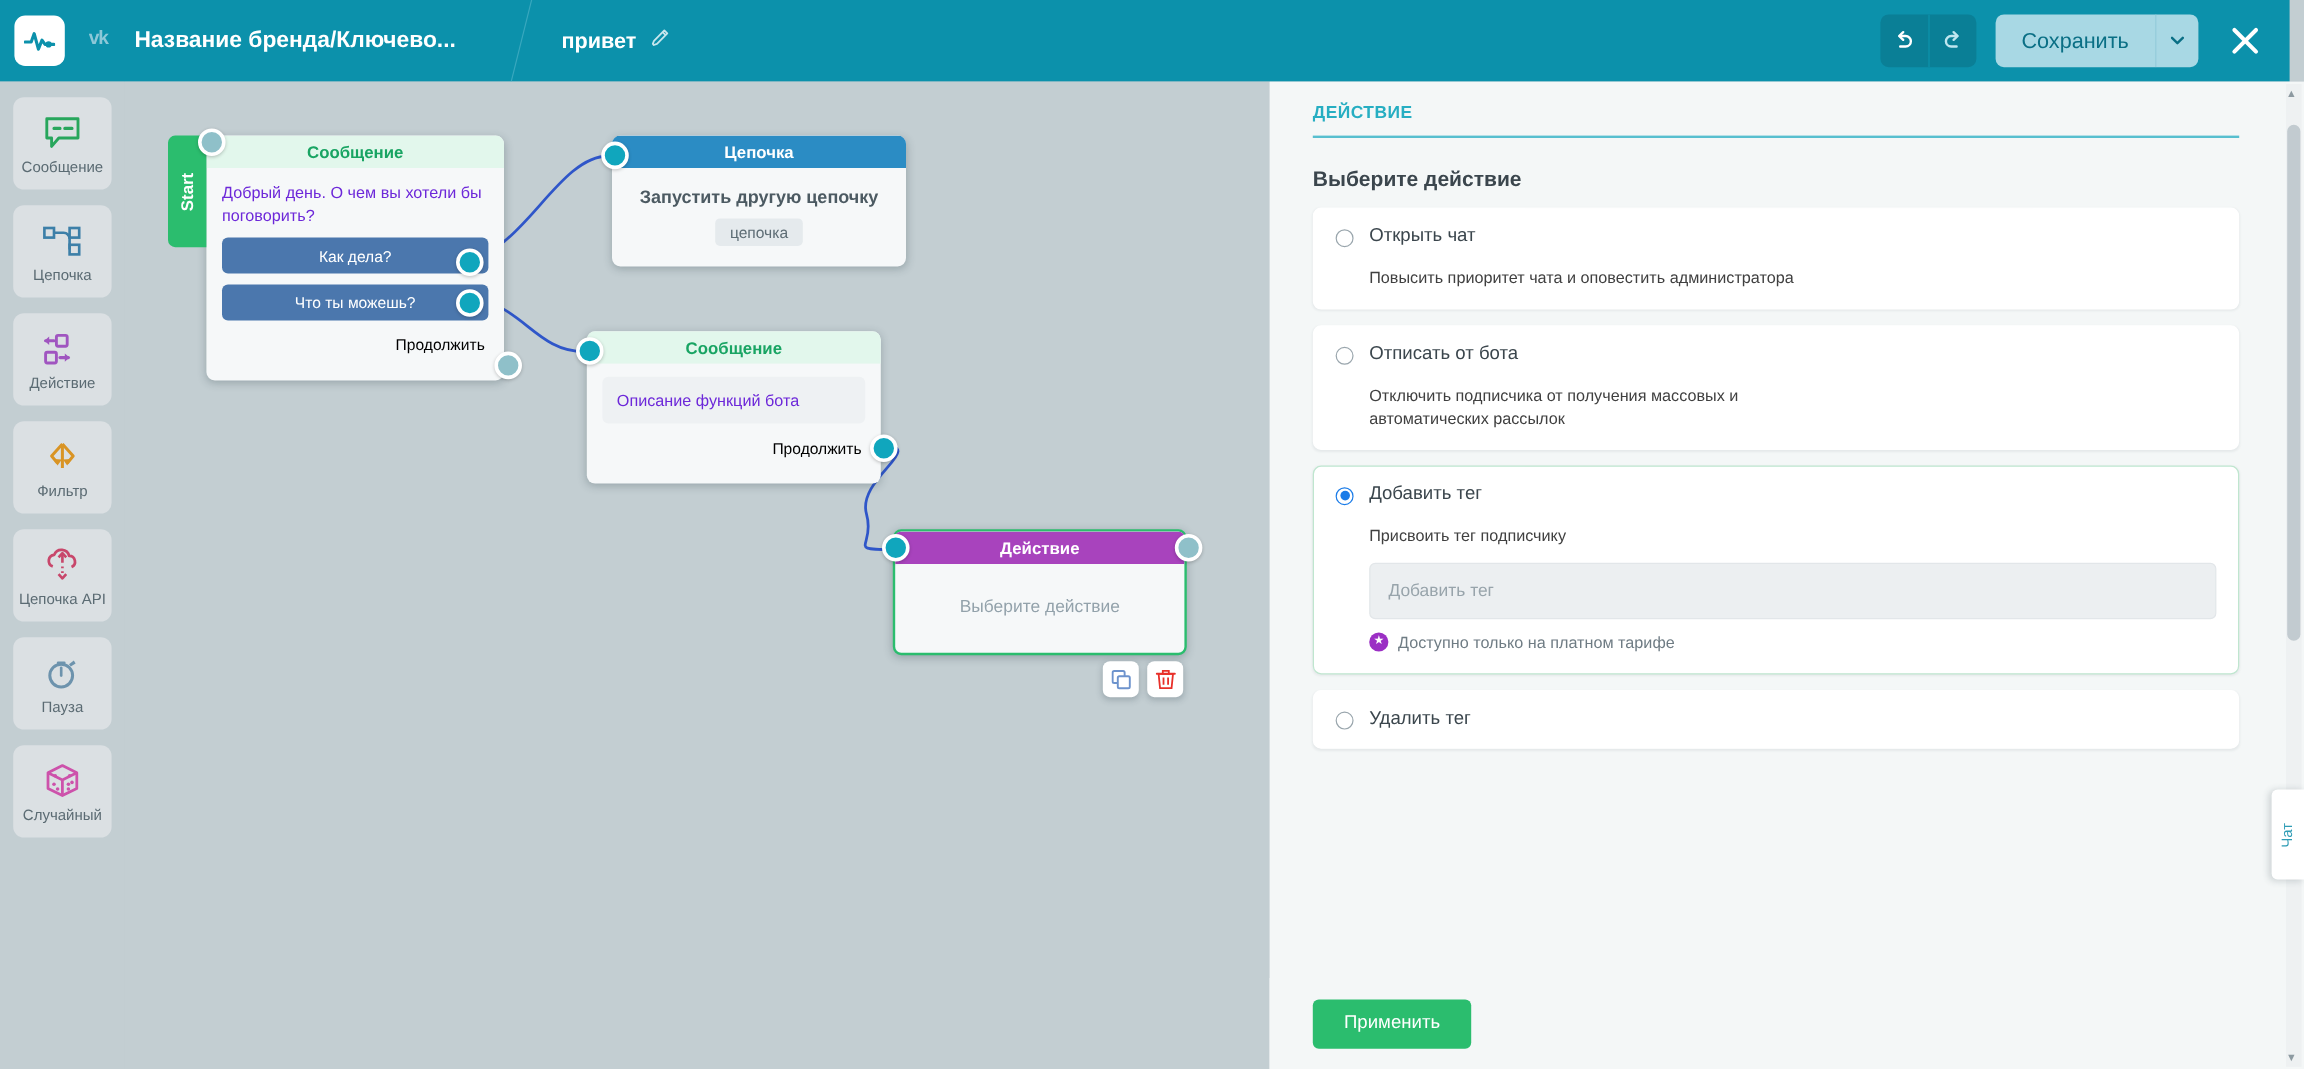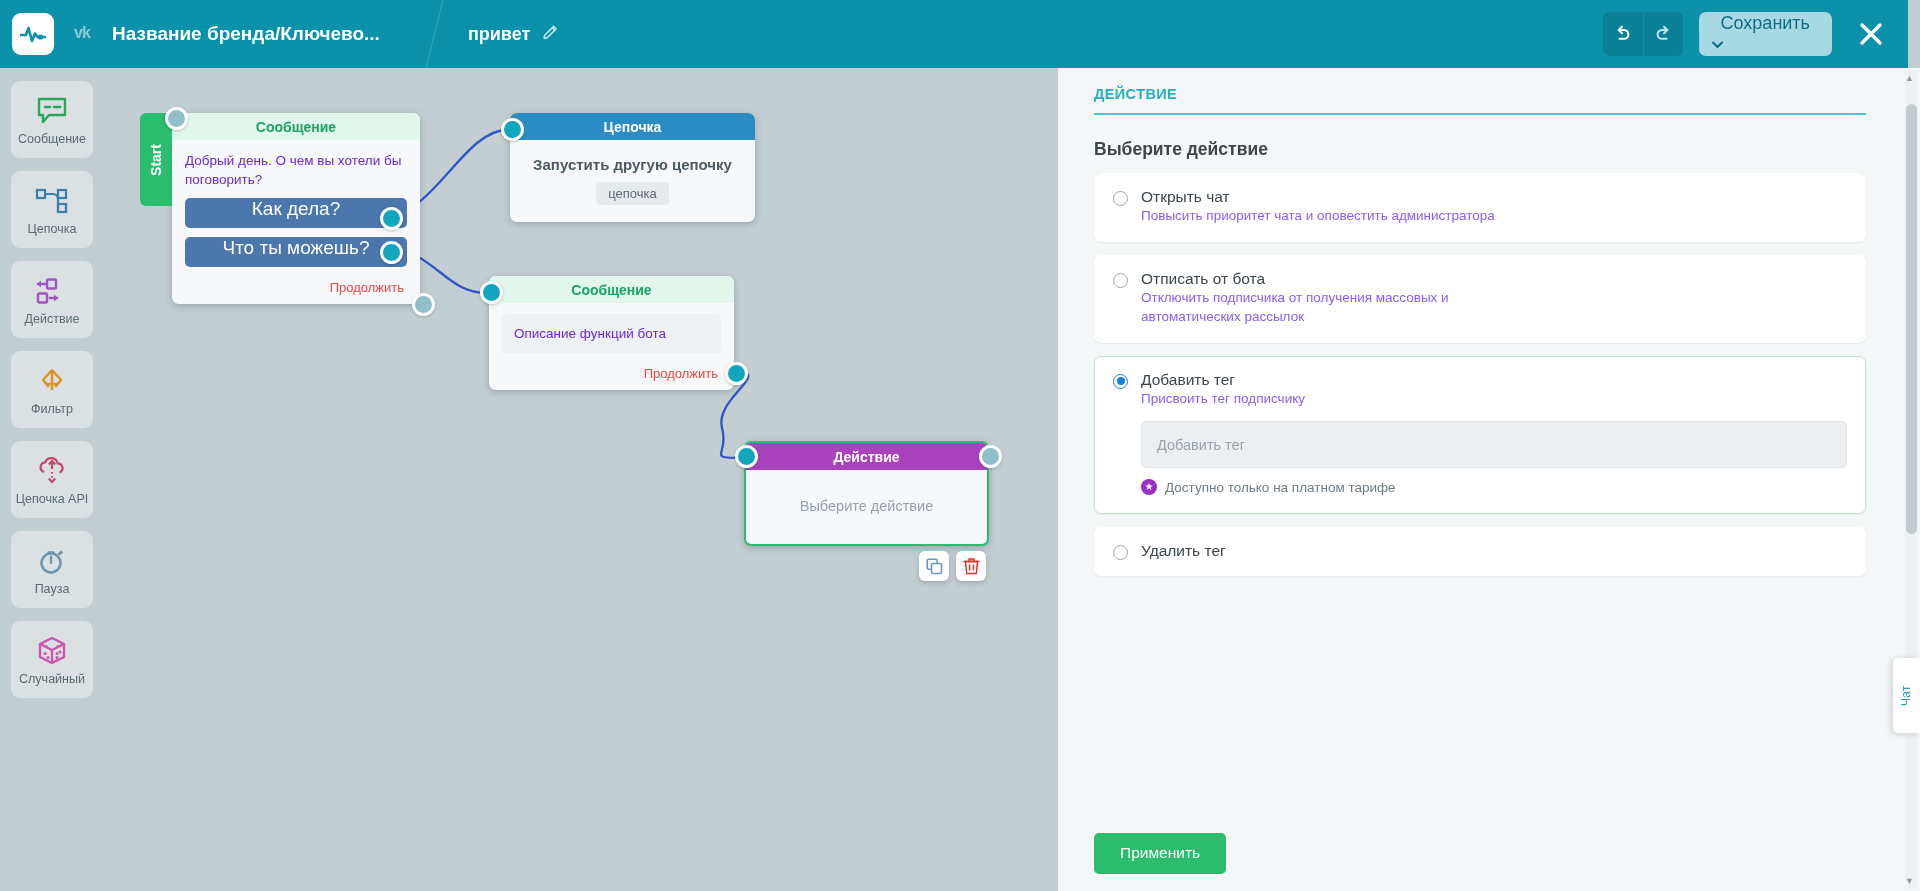--- a/index.html
+++ b/index.html
@@ -49,21 +49,21 @@
     display: flex; background: #0a7f96; border-radius: 7px; overflow: hidden;
     height: 44px;
   }
   .undo-group > div {
     width: 40px; height: 44px; display: flex; align-items: center; justify-content: center;
     cursor: pointer;
   }
   .undo-group > div + div { border-left: 1px solid #0e93ac; }
   .save-group {
     display: flex; margin-left: 16px; height: 44px;
-    background: #a8d8e4; border-radius: 7px; overflow: hidden; flex-direction: column;
+    background: #a8d8e4; border-radius: 7px; overflow: hidden;
   }
   .save-btn {
     padding: 0 22px; height: 44px; display: flex; align-items: center;
     color: #0a6f85; font-size: 18px; cursor: pointer;
   }
   .save-caret {
     width: 36px; height: 44px; display: flex; align-items: center; justify-content: center;
     border-left: 1px solid #93cbda; cursor: pointer;
   }
   .close-x {
@@ -120,26 +120,26 @@
     position: absolute; width: 17px; height: 17px; border-radius: 50%;
     background: #10a6bd; border: 3px solid #fff; box-sizing: content-box;
     box-shadow: 0 1px 3px rgba(0,0,0,.22); cursor: pointer;
   }
   .dot.pale { background: #8fc0c9; }
 
   .msg-body { padding: 11px 13px 6px; }
   .msg-text { font-size: 13.5px; color: #6d28d9; line-height: 1.42; }
   .qbtn {
     position: relative; margin-top: 9px; height: 30px; background: #4b77ad;
-    border-radius: 5px; display: flex; align-items: flex-start; justify-content: center;
-    color: #fff; font-size: 19px; cursor: pointer;
+    border-radius: 5px; display: flex; align-items: center; justify-content: center;
+    color: #fff; font-size: 13px; cursor: pointer;
   }
   .continue {
-    text-align: right; font-size: 13px; color: #ef4444;
-    padding: 7px 16px 9px 0;
+    text-align: right; font-size: 13px; color: #000000;
+    padding: 7px 16px 22px 0;
   }
 
   .chain-body { padding: 16px 12px 17px; text-align: center; }
   .chain-title { font-size: 15px; color: #4c5a62; font-weight: bold; }
   .chain-chip {
     display: inline-block; margin-top: 9px; background: #e5eaed;
     border-radius: 4px; padding: 4px 12px; font-size: 13px; color: #5e6d75;
   }
 
   .sel-ring { border: 2px solid #2bbd6e !important; }
@@ -175,21 +175,21 @@
   .opt-card.selected { border: 1.5px solid #bfe6cf; padding-bottom: 18px; }
   .radio {
     flex: 0 0 auto; width: 15px; height: 15px; border-radius: 50%;
     border: 1.5px solid #9aa6ad; margin-top: 3px; background: #fff;
   }
   .radio.on { border: 1.5px solid #1b7ce8; position: relative; }
   .radio.on::after {
     content: ""; position: absolute; inset: 2.5px; border-radius: 50%; background: #1b7ce8;
   }
   .opt-title { font-size: 15.5px; color: #3b464d; }
-  .opt-desc { margin-top: 0; font-size: 13.5px; color: #8b5cf6; line-height: 1.45; }
+  .opt-desc { margin-top: 16px; font-size: 13.5px; color: #404040; line-height: 1.45; }
   .tag-input {
     margin-top: 13px; height: 47px; background: #eceff1; border: 1px solid #e2e6e9;
     border-radius: 5px; display: flex; align-items: center; padding: 0 15px;
     font-size: 14.5px; color: #98a4ab;
   }
   .paid-note {
     margin-top: 11px; display: flex; align-items: center; gap: 8px;
     font-size: 13.5px; color: #6f7c84;
   }
   .star-badge {

